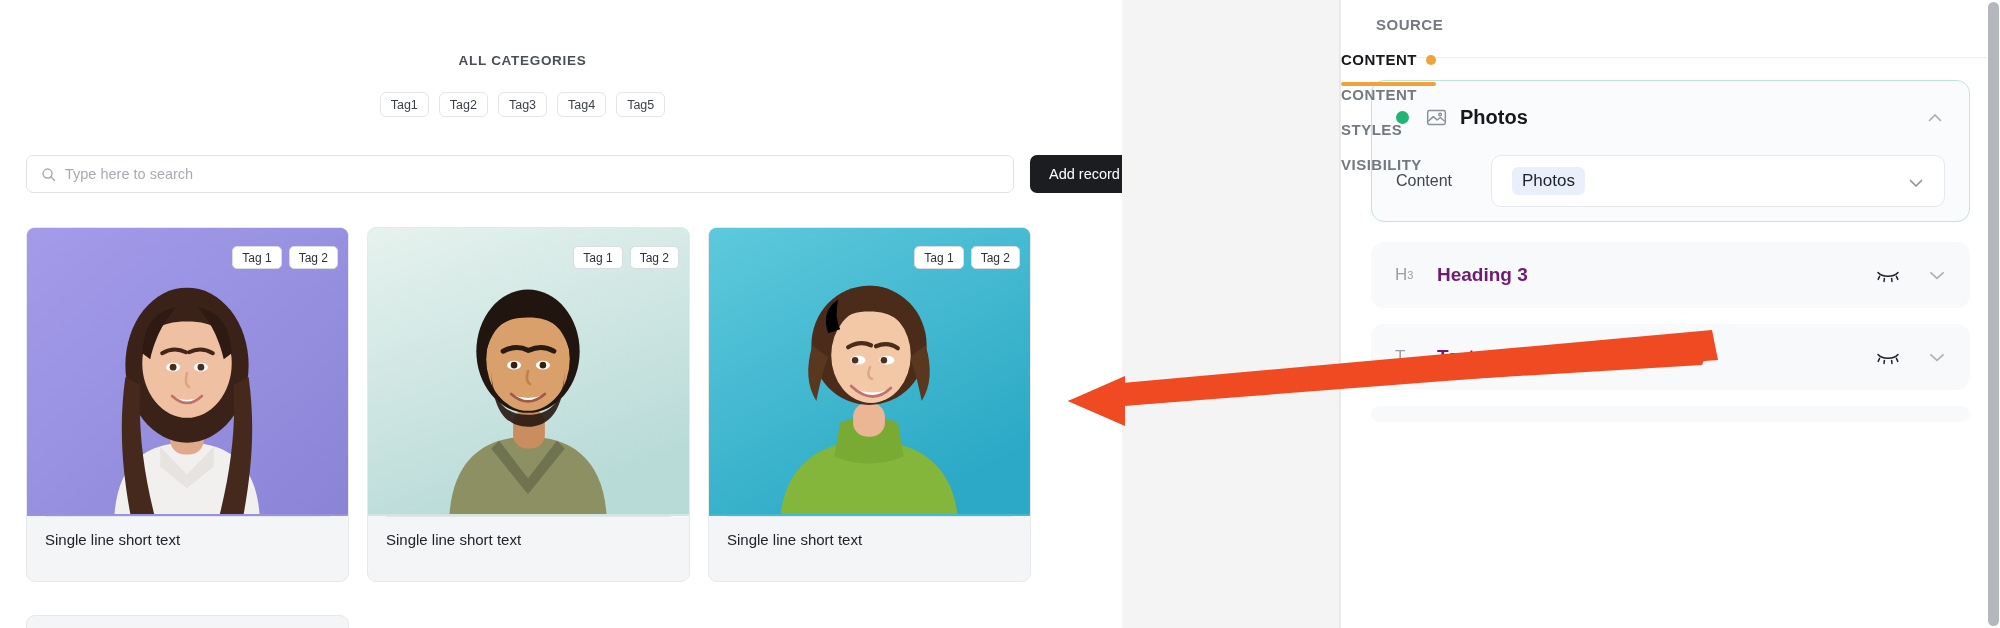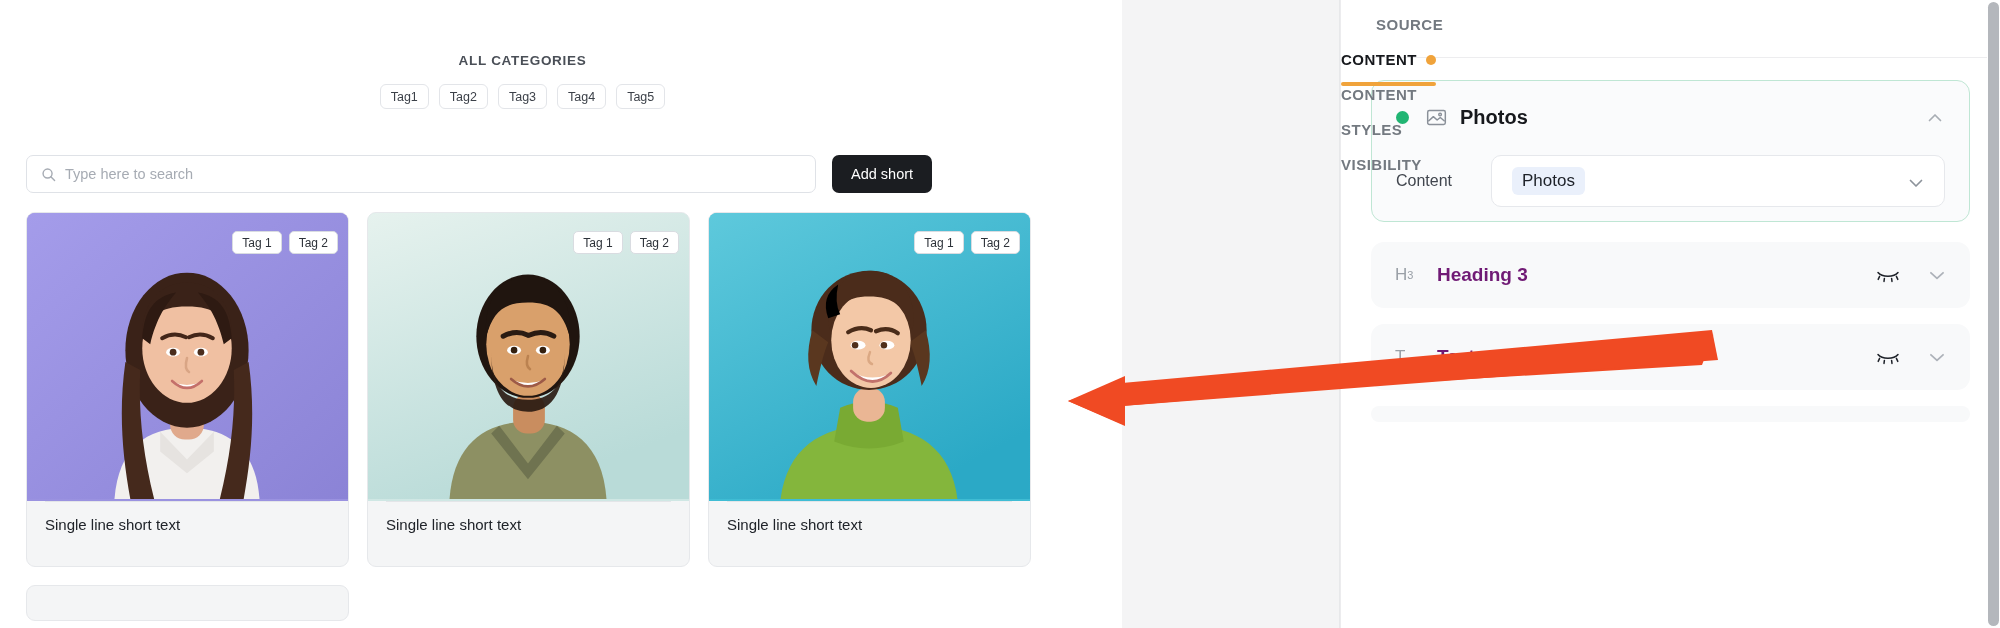--- a/index.html
+++ b/index.html
@@ -20,36 +20,36 @@
   }
   .preview-inner { position: relative; width: 1045px; height: 628px; }
 
   .cat-label {
     position: absolute; left: 0; top: 53px; width: 1045px;
     text-align: center;
     font-size: 13.5px; letter-spacing: .7px; font-weight: 600;
     color: #4a4f57; text-transform: uppercase;
   }
   .tag-row {
-    position: absolute; left: 0; top: 84px; width: 1045px;
+    position: absolute; left: 0; top: 92px; width: 1045px;
     display: flex; justify-content: center; gap: 10px;
   }
   .cat-tag {
     min-width: 44px; height: 25px; padding: 0 10px;
     border: 1px solid #e3e5e9; border-radius: 6px; background: #fff;
     display: flex; align-items: center; justify-content: center;
     font-size: 12.5px; color: #3c4149; cursor: pointer;
   }
 
   .search-row {
     position: absolute; left: 26px; top: 155px;
     display: flex; align-items: center; gap: 16px;
   }
   .search-box {
-    position: relative; width: 790px; height: 38px;
+    position: relative; width: 988px; height: 38px;
     border: 1px solid #dfe2e7; border-radius: 7px; background: #fff;
     display: flex; align-items: center; padding-left: 38px;
   }
   .search-ic { position: absolute; left: 14px; top: 11px; width: 15px; height: 15px; }
   .search-box input {
     border: 0; outline: 0; width: 100%; height: 100%;
     font-family: inherit; font-size: 14.5px; color: #2b2f36; background: transparent;
   }
   .search-box input::placeholder { color: #a6abb3; }
   .add-btn {
@@ -59,21 +59,21 @@
     cursor: pointer; white-space: nowrap;
   }
 
   .cards {
     position: absolute; left: 26px; top: 212px;
     display: flex; flex-wrap: wrap; gap: 18px; width: 1005px;
   }
   .card {
     width: 323px; background: #f4f5f6;
     border: 1px solid #e6e8eb; border-radius: 9px;
-    overflow: hidden; cursor: pointer;
+    overflow: hidden; cursor: pointer; margin-top: 15px;
   }
   .card-media { position: relative; width: 100%; height: 288px; overflow: hidden; }
   .card-media .bg { position:absolute; inset:0; }
   .card-tags {
     position: absolute; right: 10px; top: 18px; display: flex; gap: 7px; z-index: 4;
   }
   .card-tag {
     height: 23px; padding: 0 9px; background: #fff;
     border: 1px solid #d9dce1; border-radius: 5px;
     display: flex; align-items: center; font-size: 12px; color: #2d3239;
@@ -191,21 +191,21 @@
       <div class="search-row">
         <div class="search-box">
           <span class="search-ic">
             <svg width="15" height="15" viewBox="0 0 16 16" fill="none" stroke="#a6abb3" stroke-width="1.5">
               <circle cx="7" cy="7" r="4.8"></circle>
                 <line x1="10.5" y1="10.5" x2="14.5" y2="14.5" stroke-linecap="round"></line>
             </svg>
           </span>
           <input type="text" placeholder="Type here to search" style="">
         </div>
-        <button class="add-btn">Add short</button>
+        <button class="add-btn">Add record</button>
       </div>
 
       <div class="cards">
 
         <div class="card">
           <div class="card-media">
             <div class="bg" style="background:#9a92e0"></div>
             <svg class="pt" viewBox="0 0 323 288" preserveAspectRatio="xMidYMax meet">
               <defs>
                 <linearGradient id="p1b" x1="0" y1="0" x2="1" y2="1">

